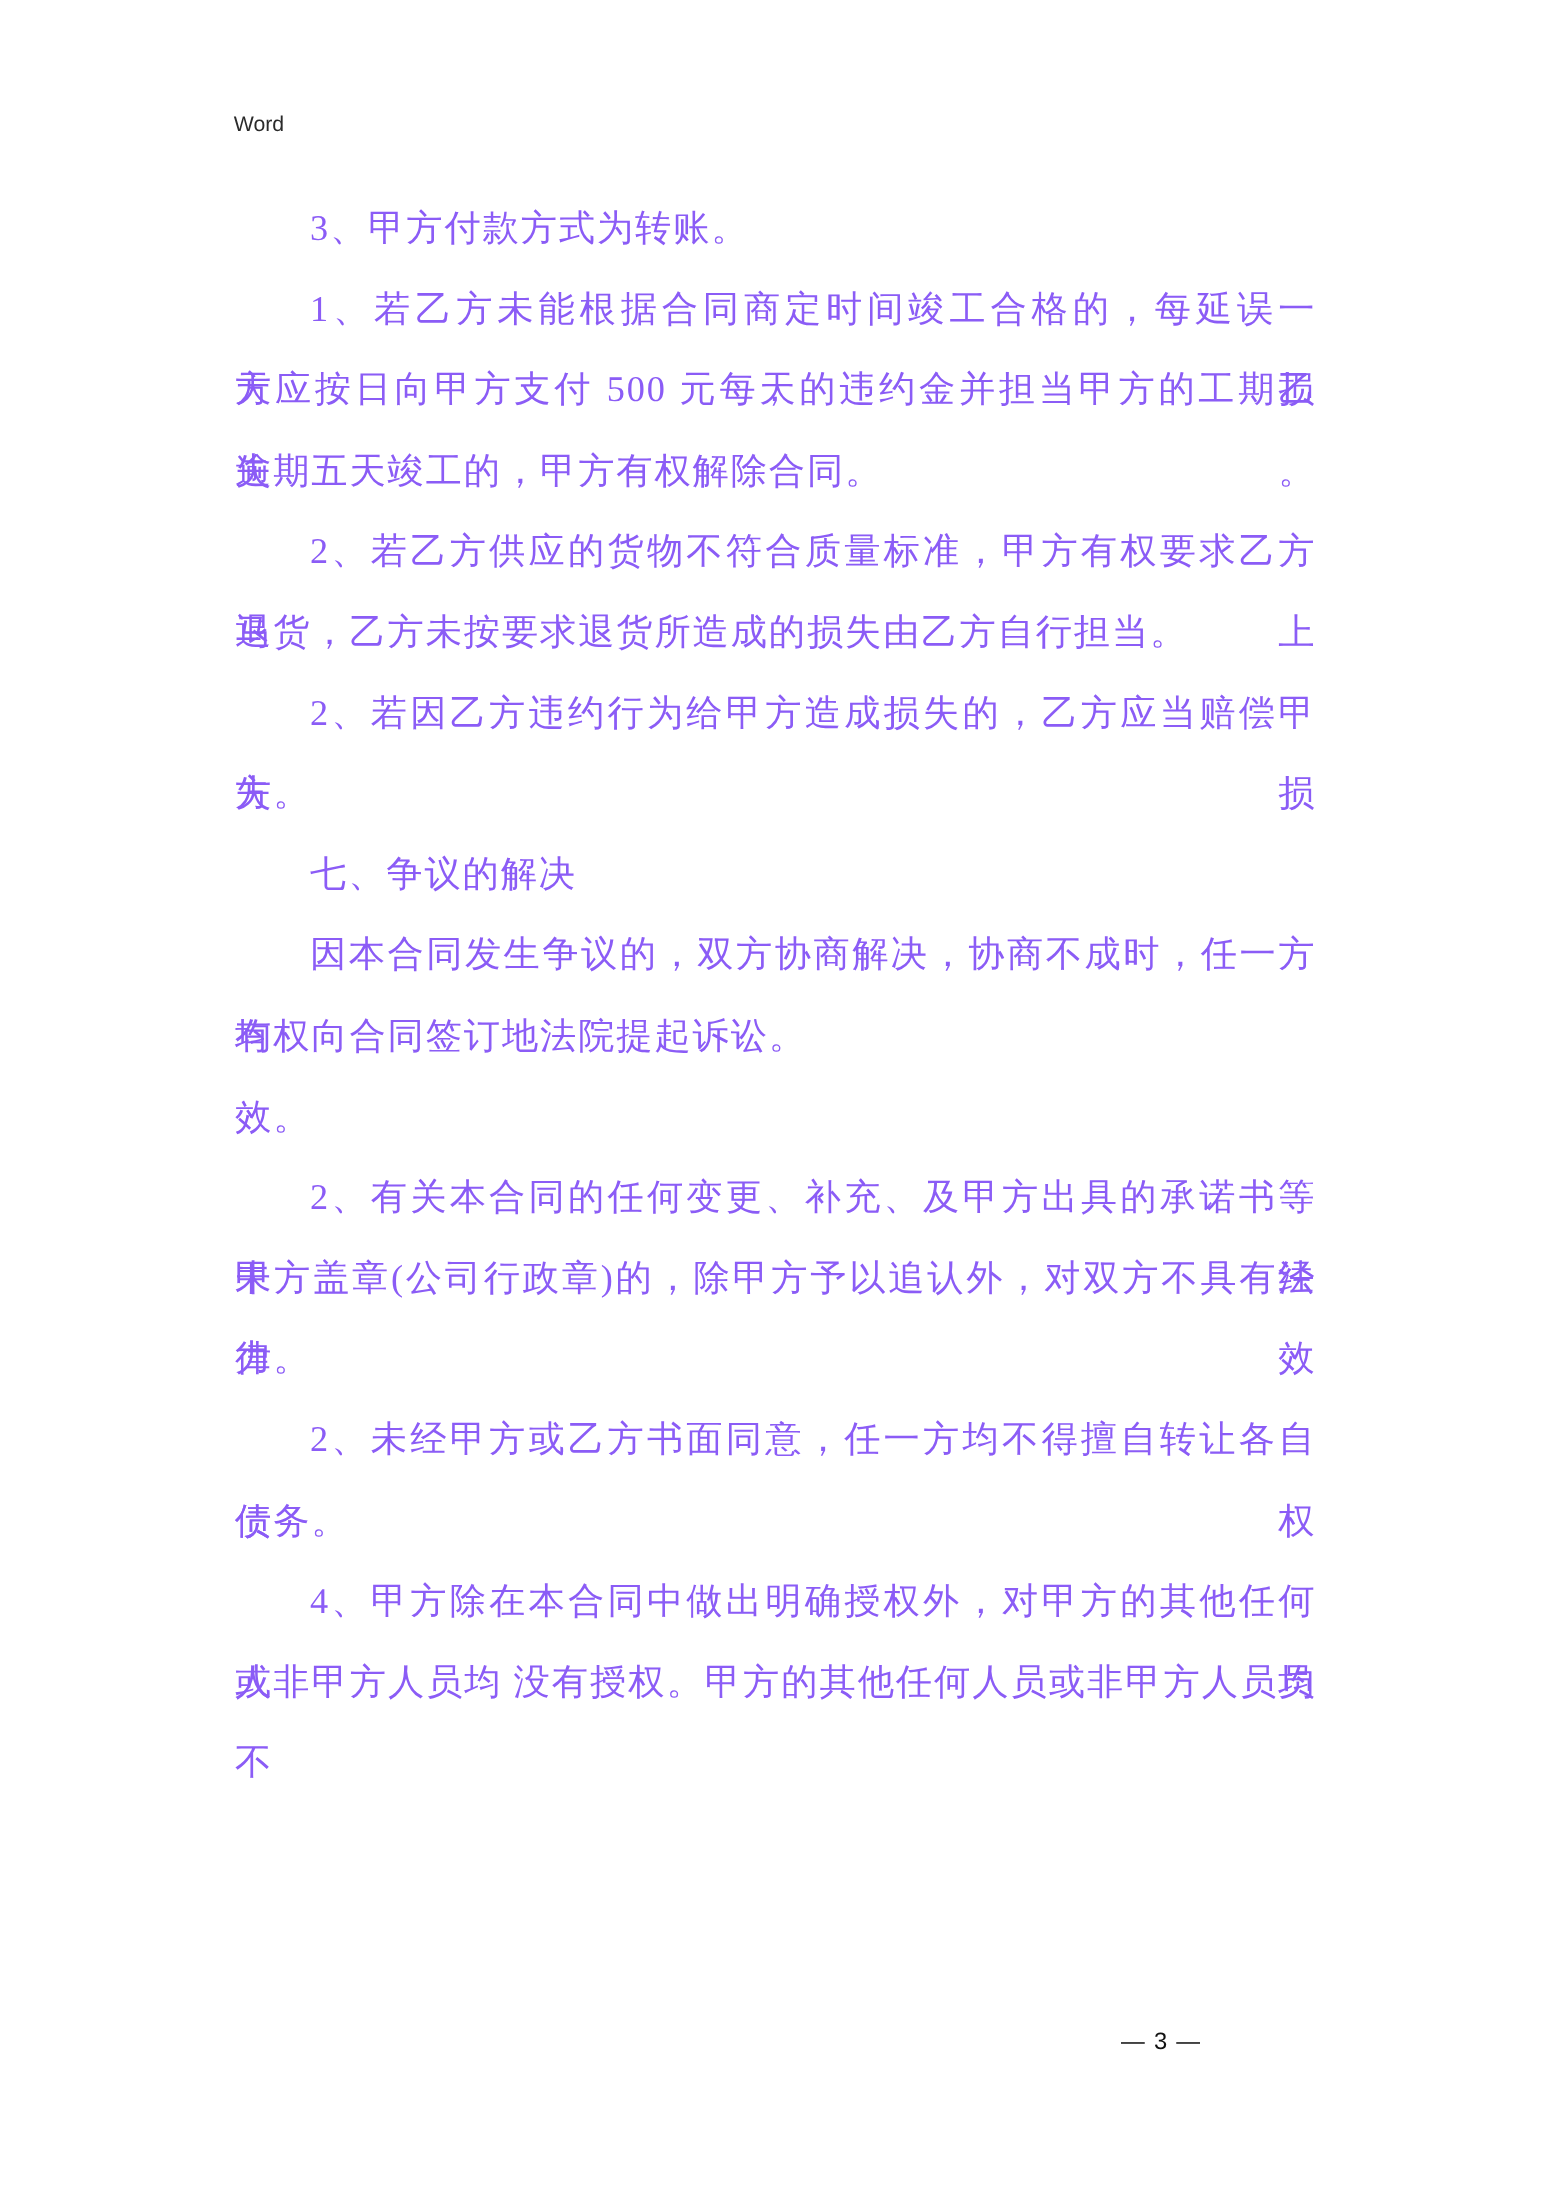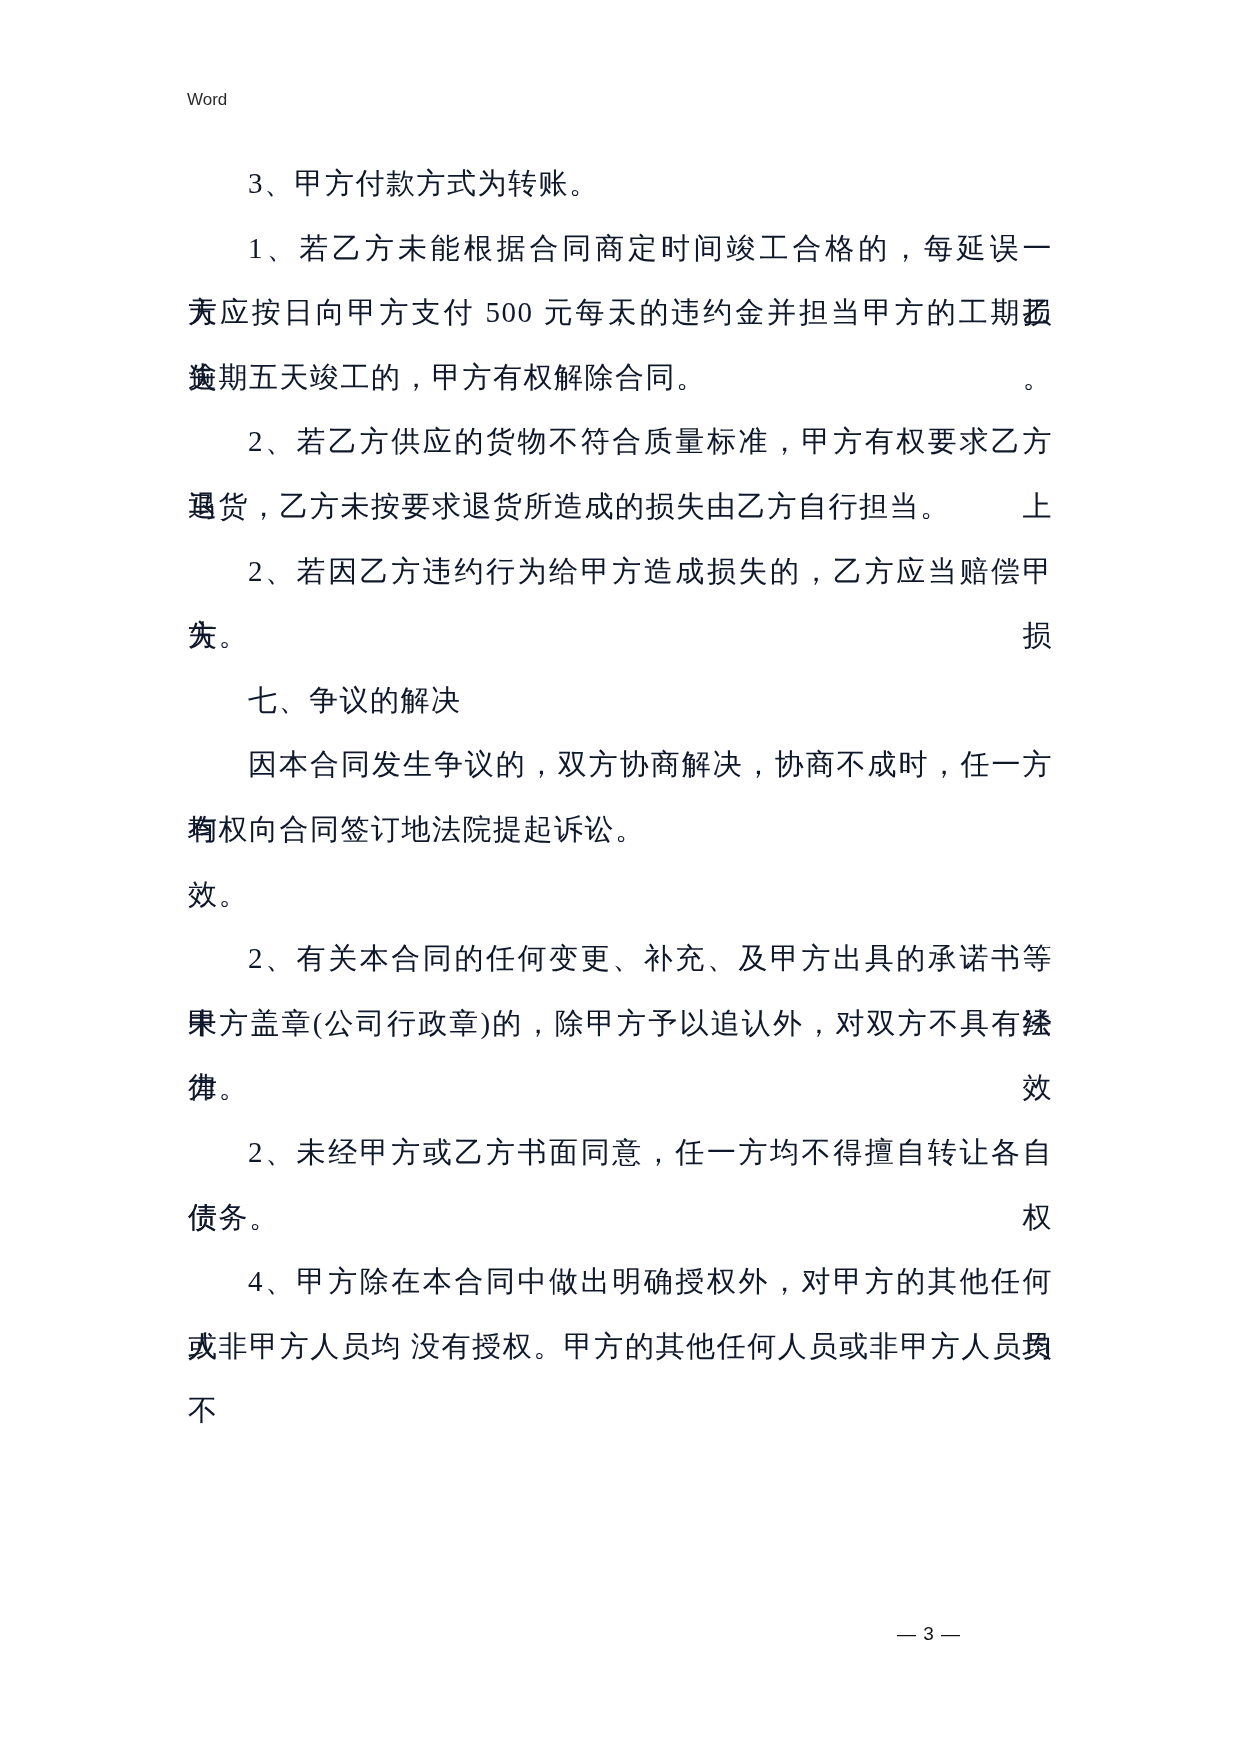--- a/index.html
+++ b/index.html
@@ -28,21 +28,21 @@
     position: absolute;
     left: 188px;
     top: 151px;
     width: 865px;
   }
   .line {
     height: 64.6px;
     line-height: 64.6px;
     font-size: 29px;
     letter-spacing: 1.5px;
-    color: #0f172a;
+    color: #8b5cf6;
     white-space: nowrap;
   }
   .line.justify {
     white-space: normal;
     text-align: justify;
     text-align-last: justify;
     text-justify: inter-character;
     font-family: Liberation Serif, serif;
   }
   .line.indent {

